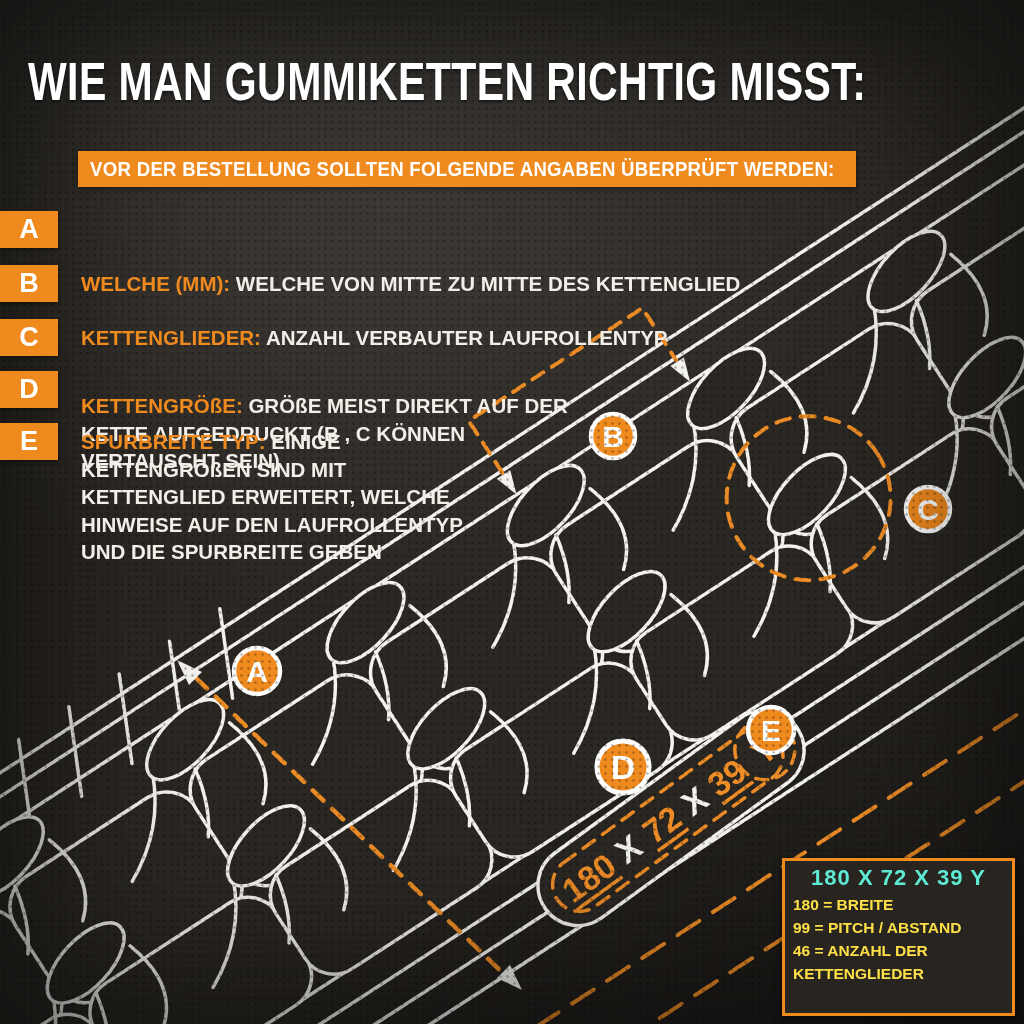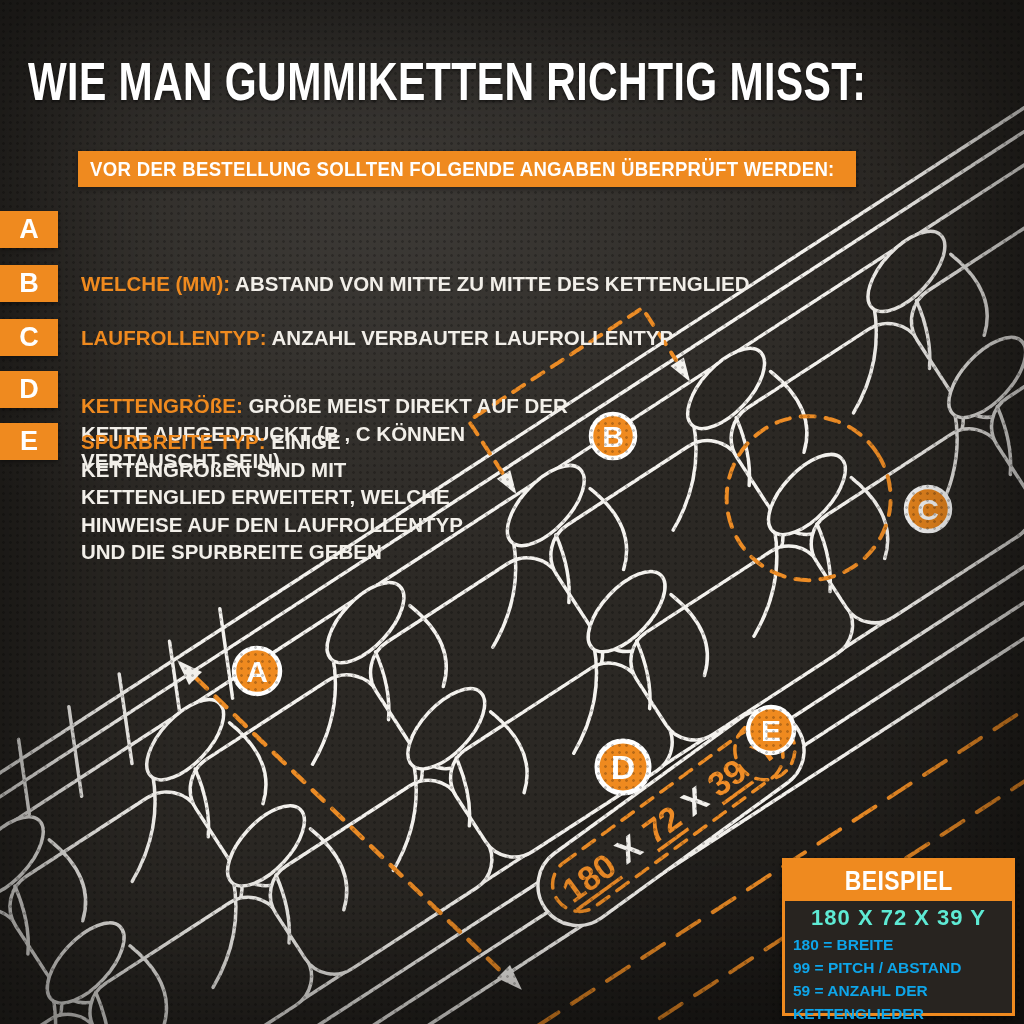--- a/index.html
+++ b/index.html
@@ -45,21 +45,21 @@
   .lrow b{color:#ef8a1f;font-weight:700;}
   .example{
     position:absolute;left:782px;top:858px;width:233px;height:158px;box-sizing:border-box;
     border:3px solid #ef8a1f;background:#282420;box-shadow:0 3px 8px rgba(0,0,0,.5);
   }
   .example .hd{
     height:40px;background:#ef8a1f;display:flex;align-items:center;justify-content:center;
   }
   .example .hd span{color:#fff;font-size:28px;font-weight:700;transform:scaleX(.82);letter-spacing:.5px;}
   .example .size{color:#5eead4;font-size:22px;font-weight:700;text-align:center;margin:4px 0 2px 0;letter-spacing:1px;}
-  .example .ln{color:#0ea5e9;font-size:15.5px;font-weight:600;line-height:23px;padding:0 8px;}
+  .example .ln{color:#fde047;font-size:15.5px;font-weight:600;line-height:23px;padding:0 8px;}
 </style>
 </head>
 <body>
 
 <div class="stage">
 
   <svg class="diagram" width="1024" height="1024" viewBox="0 0 1024 1024">
 
     <g transform="translate(560,600) rotate(-33)">
 
@@ -271,39 +271,36 @@
     </div>
   <div class="lbadge" style="top:371px">
       <span>D</span>
     </div>
   <div class="lbadge" style="top:423px">
       <span>E</span>
     </div>
 
   <div class="lrow" style="top:270px;width:700px">
     <b>WELCHE (MM):</b>
-    <span>ABSTAND VON MITTE ZU MITTE DES KETTENGLIED</span>
+    <span>WELCHE VON MITTE ZU MITTE DES KETTENGLIED</span>
   </div>
   <div class="lrow" style="top:324px;width:700px">
-    <b>LAUFROLLENTYP:</b>
+    <b>KETTENGLIEDER:</b>
     <span>ANZAHL VERBAUTER LAUFROLLENTYP</span>
   </div>
   <div class="lrow" style="top:392px;width:505px">
     <b>KETTENGRÖßE:</b>
     <span>GRÖßE MEIST DIREKT AUF DER KETTE AUFGEDRUCKT (B , C KÖNNEN VERTAUSCHT SEIN)</span>
   </div>
   <div class="lrow" style="top:428px;width:400px">
     <b>SPURBREITE TYP:</b>
     <span>EINIGE KETTENGRÖßEN SIND MIT KETTENGLIED ERWEITERT, WELCHE HINWEISE AUF DEN LAUFROLLENTYP UND DIE SPURBREITE GEBEN</span>
   </div>
 
   <div class="example">
-    <div class="hd">
-      <span>BEISPIEL</span>
-    </div>
     <div class="size">180 X 72 X 39 Y</div>
     <div class="ln">180 = BREITE</div>
     <div class="ln">99 = PITCH / ABSTAND</div>
-    <div class="ln">59 = ANZAHL DER KETTENGLIEDER</div>
+    <div class="ln">46 = ANZAHL DER KETTENGLIEDER</div>
 
   </div>
 
 </div>
 
 </body></html>

